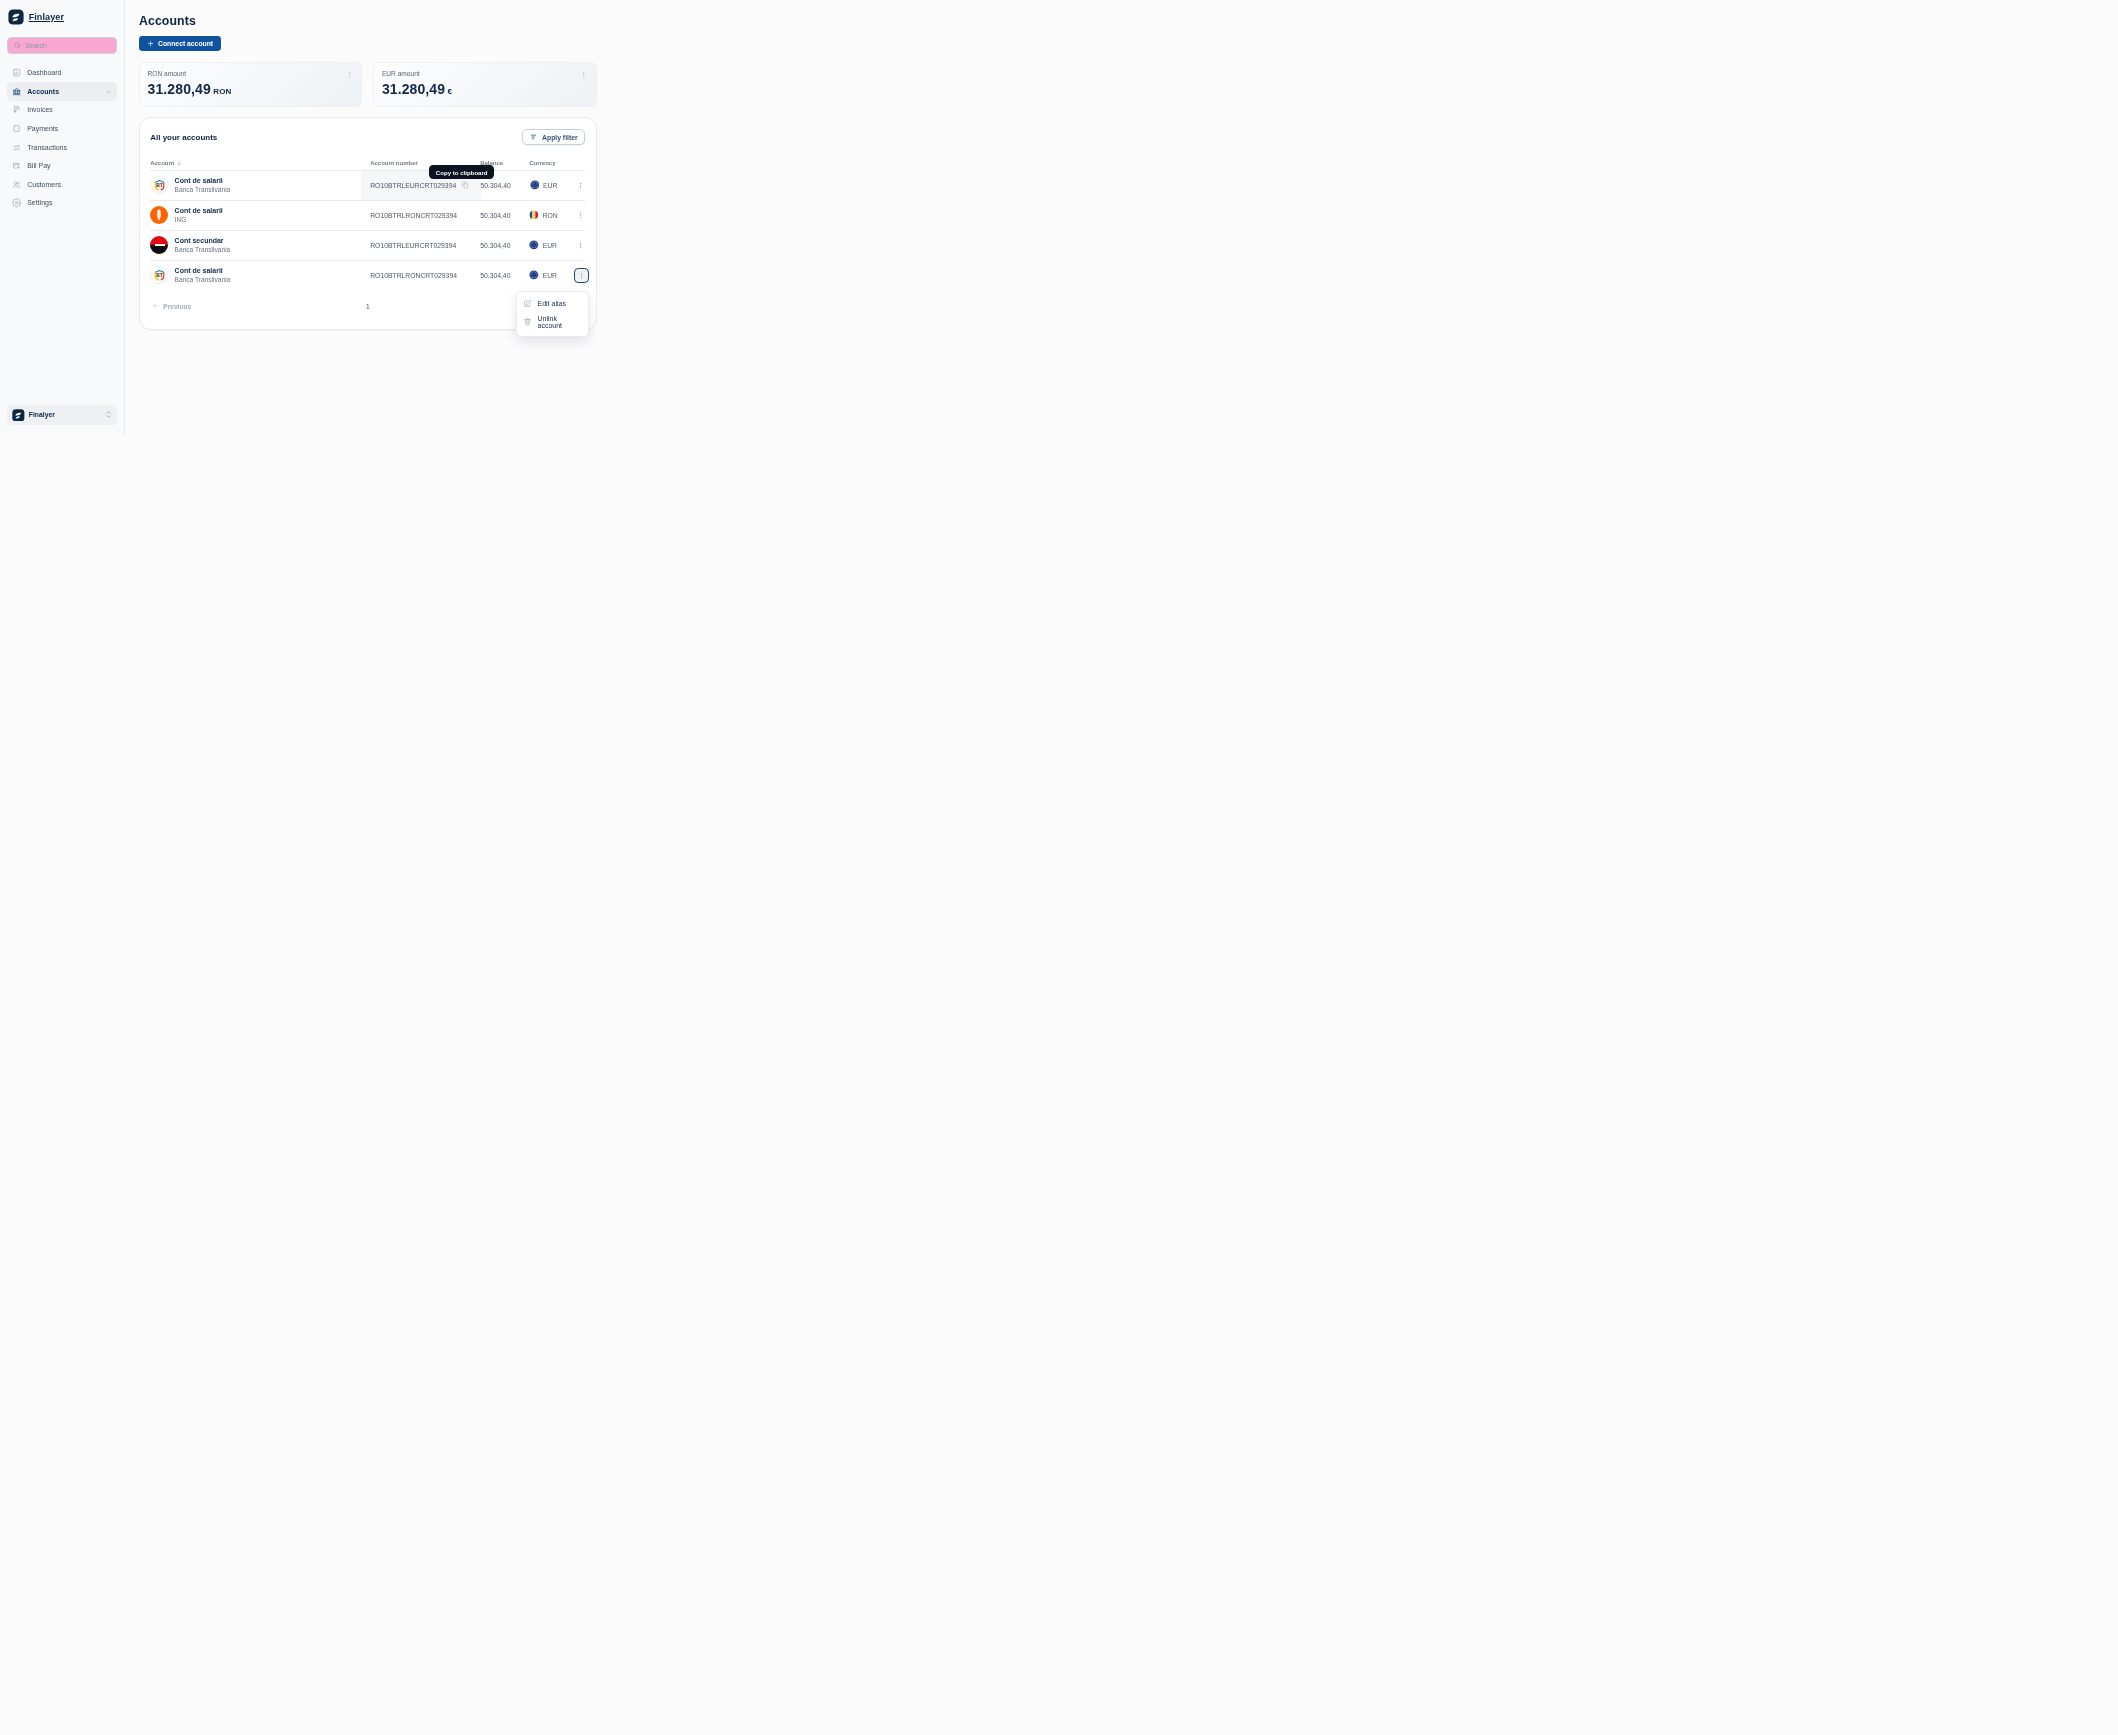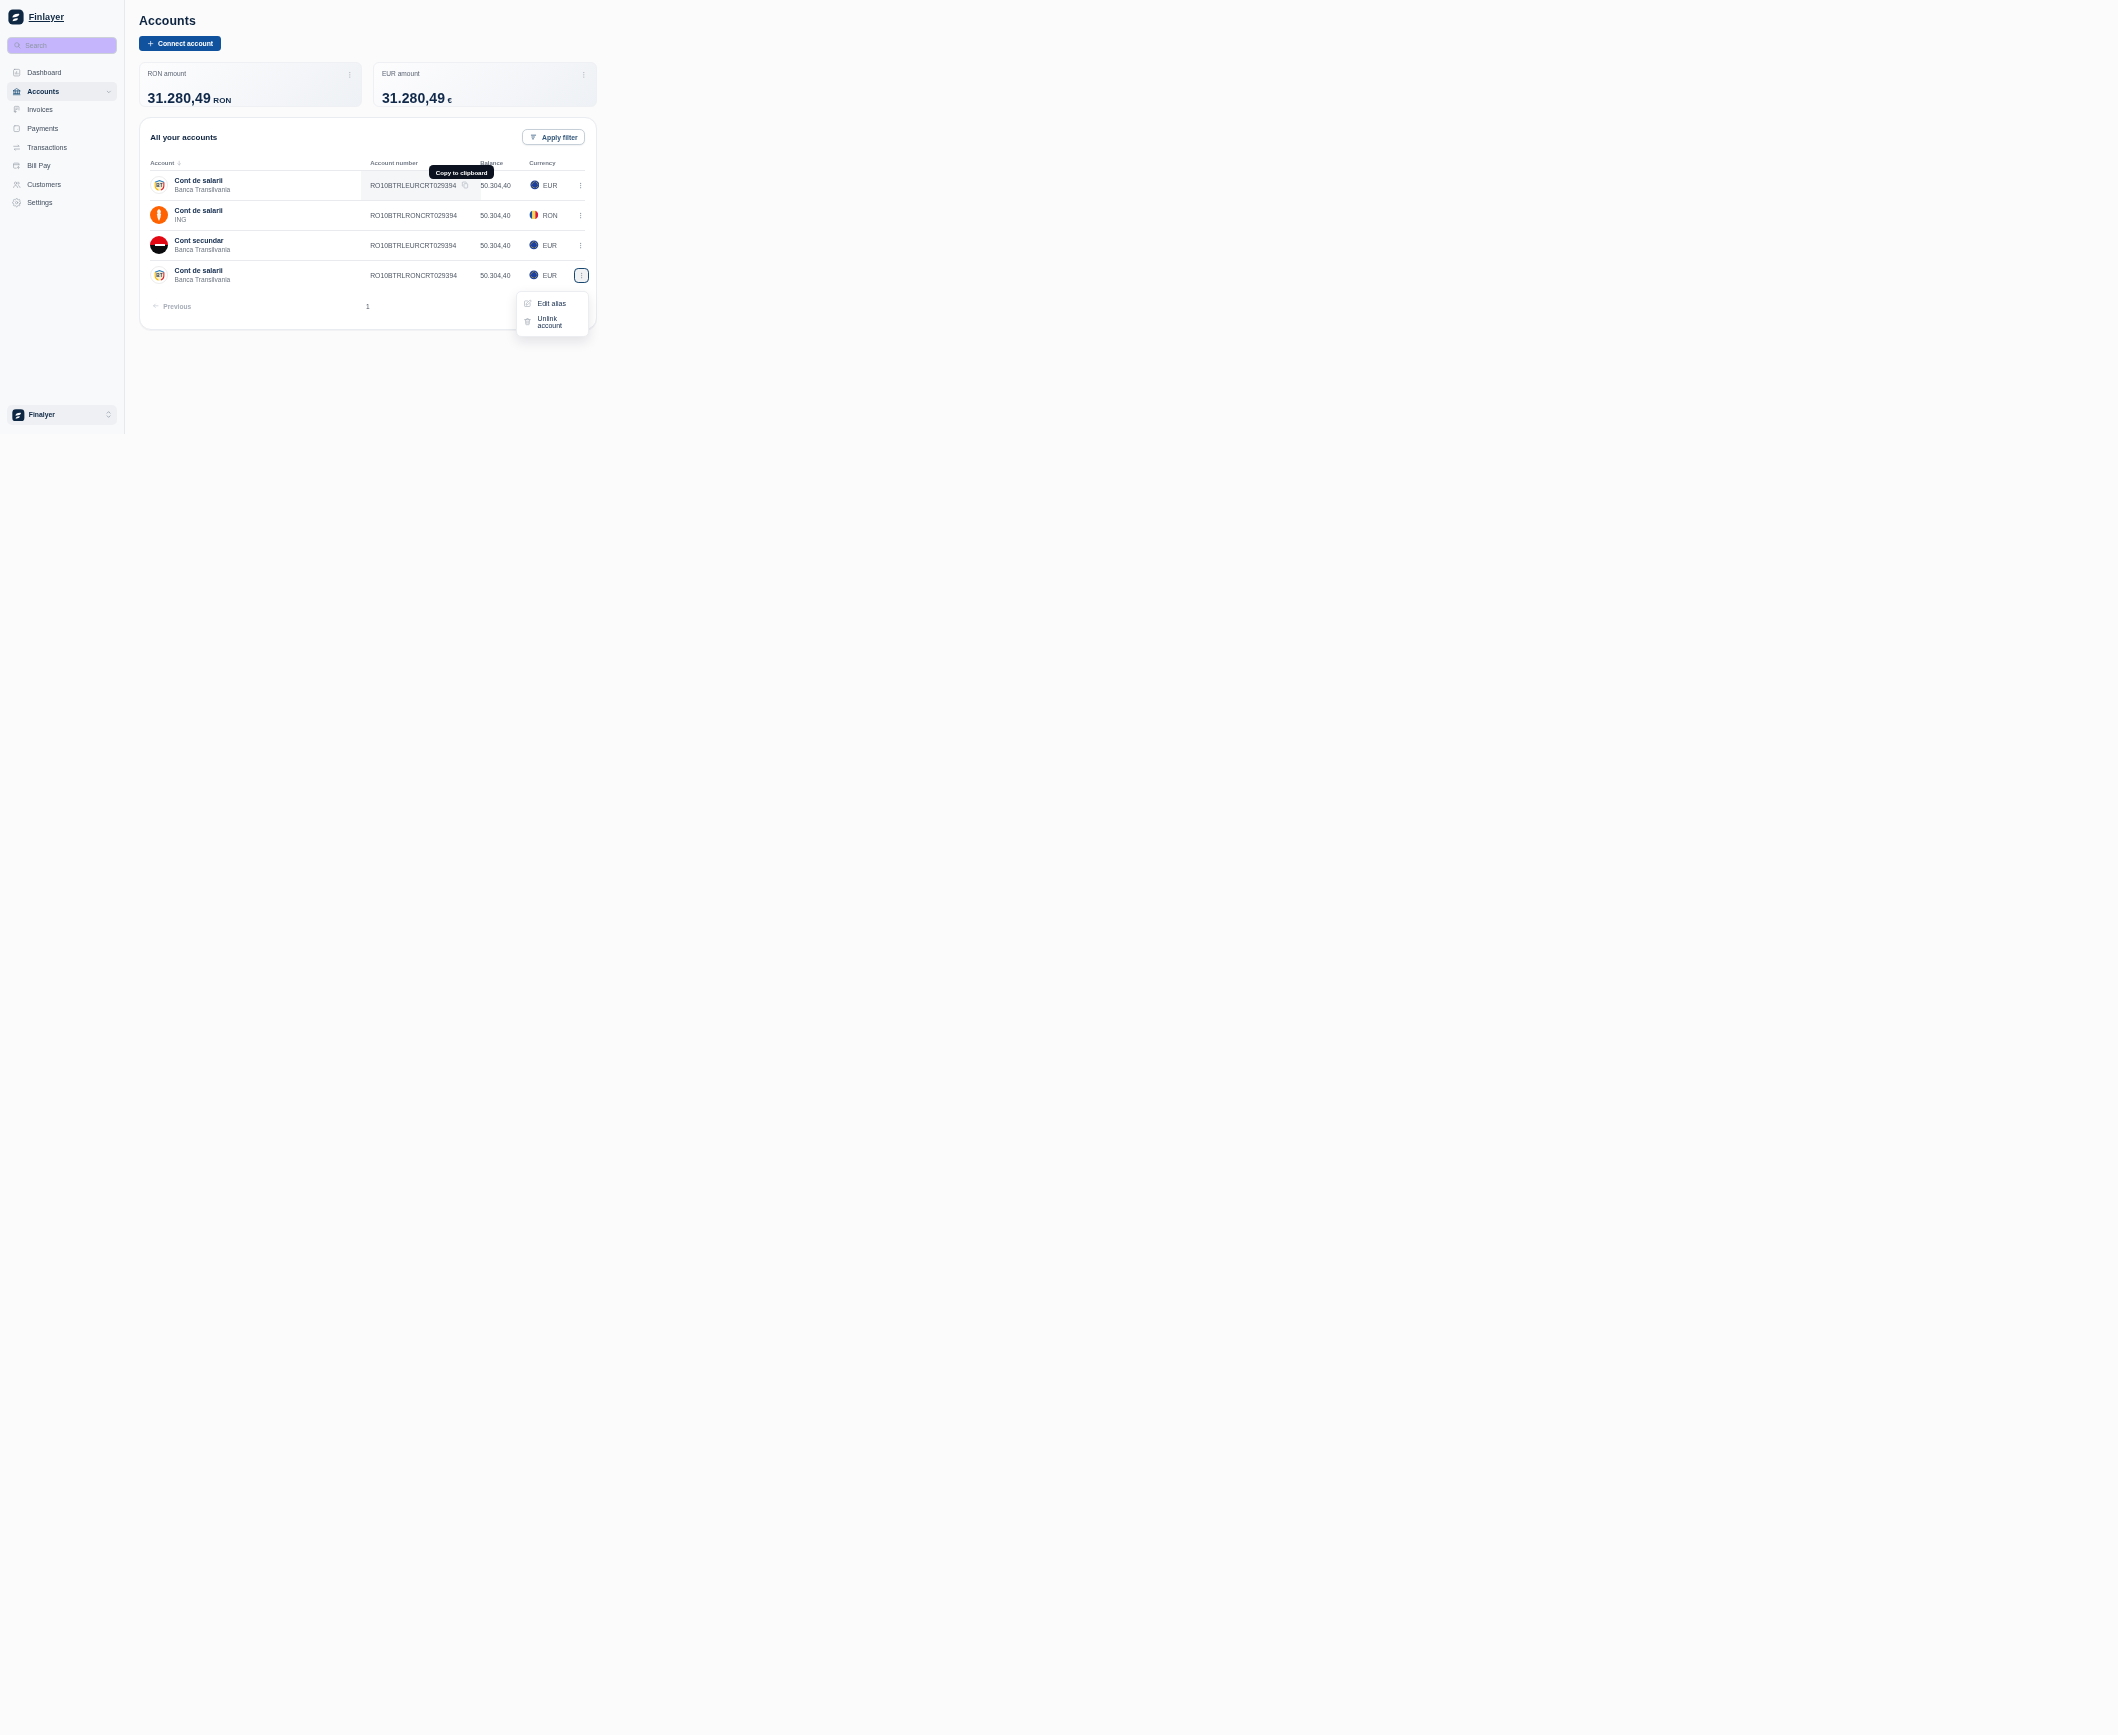--- a/index.html
+++ b/index.html
@@ -7,21 +7,21 @@
   body { font-family:"Liberation Sans", sans-serif; background:#fbfbfc; color:#3f4a59; }
   .app { display:flex; width:610px; height:434px; }
 
   
   .sidebar { width:125px; height:100%; background:#f8f9fa; border-right:0.4px solid #e7e9ed;
              position:relative; flex-shrink:0; padding:8.5px 6.8px; }
   .brand { display:flex; align-items:center; gap:4.2px; padding-left:1.7px; }
   .brand-logo { width:16px; height:16px; display:block; }
   .brand-name { font-size:9px; font-weight:800; color:#0e2742; letter-spacing:0.1px;text-decoration:underline; }
   .search-box { margin-top:12.7px; height:17px; border:0.4px solid #ccd1d8; border-radius:4.2px;
-                display:flex; align-items:center; gap:3.8px; padding:0 5.1px; background:#c4b5fd; }
+                display:flex; align-items:center; gap:3.8px; padding:0 5.1px; background:#f9a8d4; }
   .search-box svg { flex-shrink:0; }
   .search-box input { border:none; outline:none; background:transparent; font-size:6.8px;
                       color:#3f4a59; width:100%; font-family:inherit; }
   .search-box input::placeholder { color:#8d96a2; }
   .nav { margin-top:9.3px; display:flex; flex-direction:column; }
   .nav-item { height:18.6px; display:flex; align-items:center; gap:6px; padding:0 5.1px;
               border-radius:4.2px; color:#414d5e; font-size:7px; cursor:pointer; }
   .nav-item .nico { color:#9aa2ac; display:flex; }
   .nav-item.active { background:#eceef2; color:#0d2b4c; font-weight:700; }
   .nav-item.active .nico { color:#24567e; }
@@ -39,21 +39,21 @@
   .btn-connect { margin-top:8.5px; height:15.3px; background:#10529e; color:#fff; border:none;
                  border-radius:3.4px; font-size:6.8px; font-weight:600; display:inline-flex;
                  align-items:center; gap:3.8px; padding:0 8px; cursor:pointer; font-family:inherit; }
   .btn-connect svg { display:block; }
 
   .cards-row { display:flex; gap:11px; margin-top:10.6px; }
   .sum-card { flex:1; height:45px; border-radius:6px; border:0.4px solid #eef0f3;
               background:linear-gradient(140deg,#fdfdfe 0%,#eef1f5 100%);
               padding:7.2px 7.6px; position:relative; }
   .sum-label { font-size:6.6px; color:#5b6473; }
-  .sum-value { margin-top:13px; font-size:14px; font-weight:800; color:#10294a; letter-spacing:0.1px; }
+  .sum-value { margin-top:4px; font-size:14px; font-weight:800; color:#10294a; letter-spacing:0.1px; }
   .sum-cur { font-size:8px; font-weight:700; margin-left:2.5px; }
   .card-kebab { position:absolute; top:6px; right:5.1px; background:none; border:none;
                 cursor:pointer; color:#aab0ba; padding:2.5px; }
 
   .table-card { margin-top:10.2px; height:213px; background:#fff; border:0.4px solid #e9ecf0;
                 border-radius:12px; box-shadow:0 0.4px 0.8px rgba(16,24,40,.04); position:relative;
                 padding:0 10.2px; }
   .tc-head { display:flex; align-items:center; justify-content:space-between; padding-top:11px; }
   .tc-title { font-size:8px; font-weight:800; color:#0e2440; }
   .btn-filter { height:16px; background:#fff; border:0.4px solid #c6cfd8; border-radius:5.1px;

